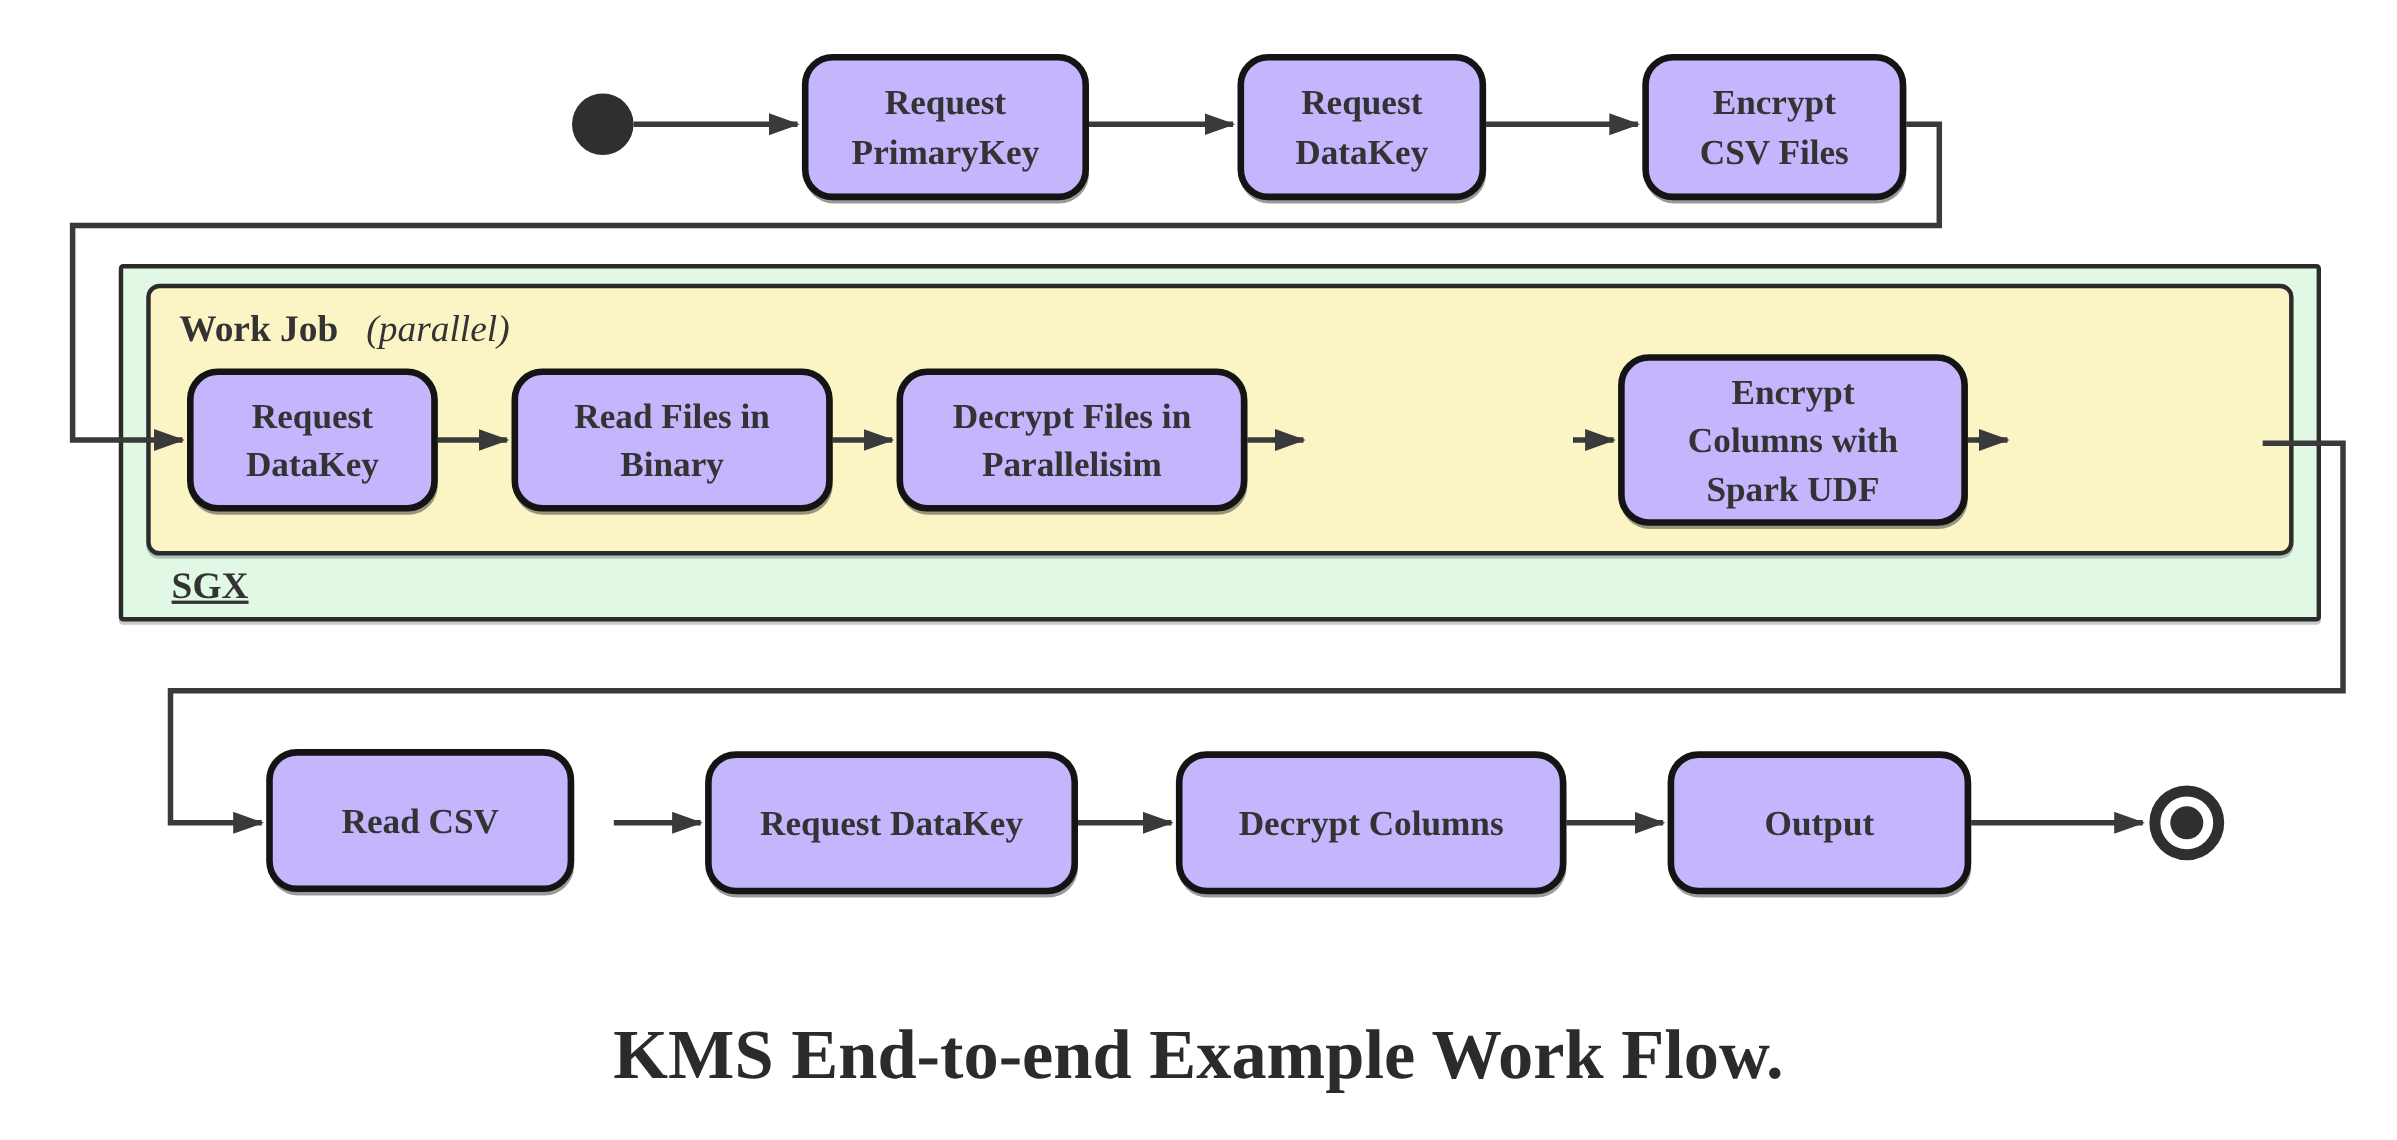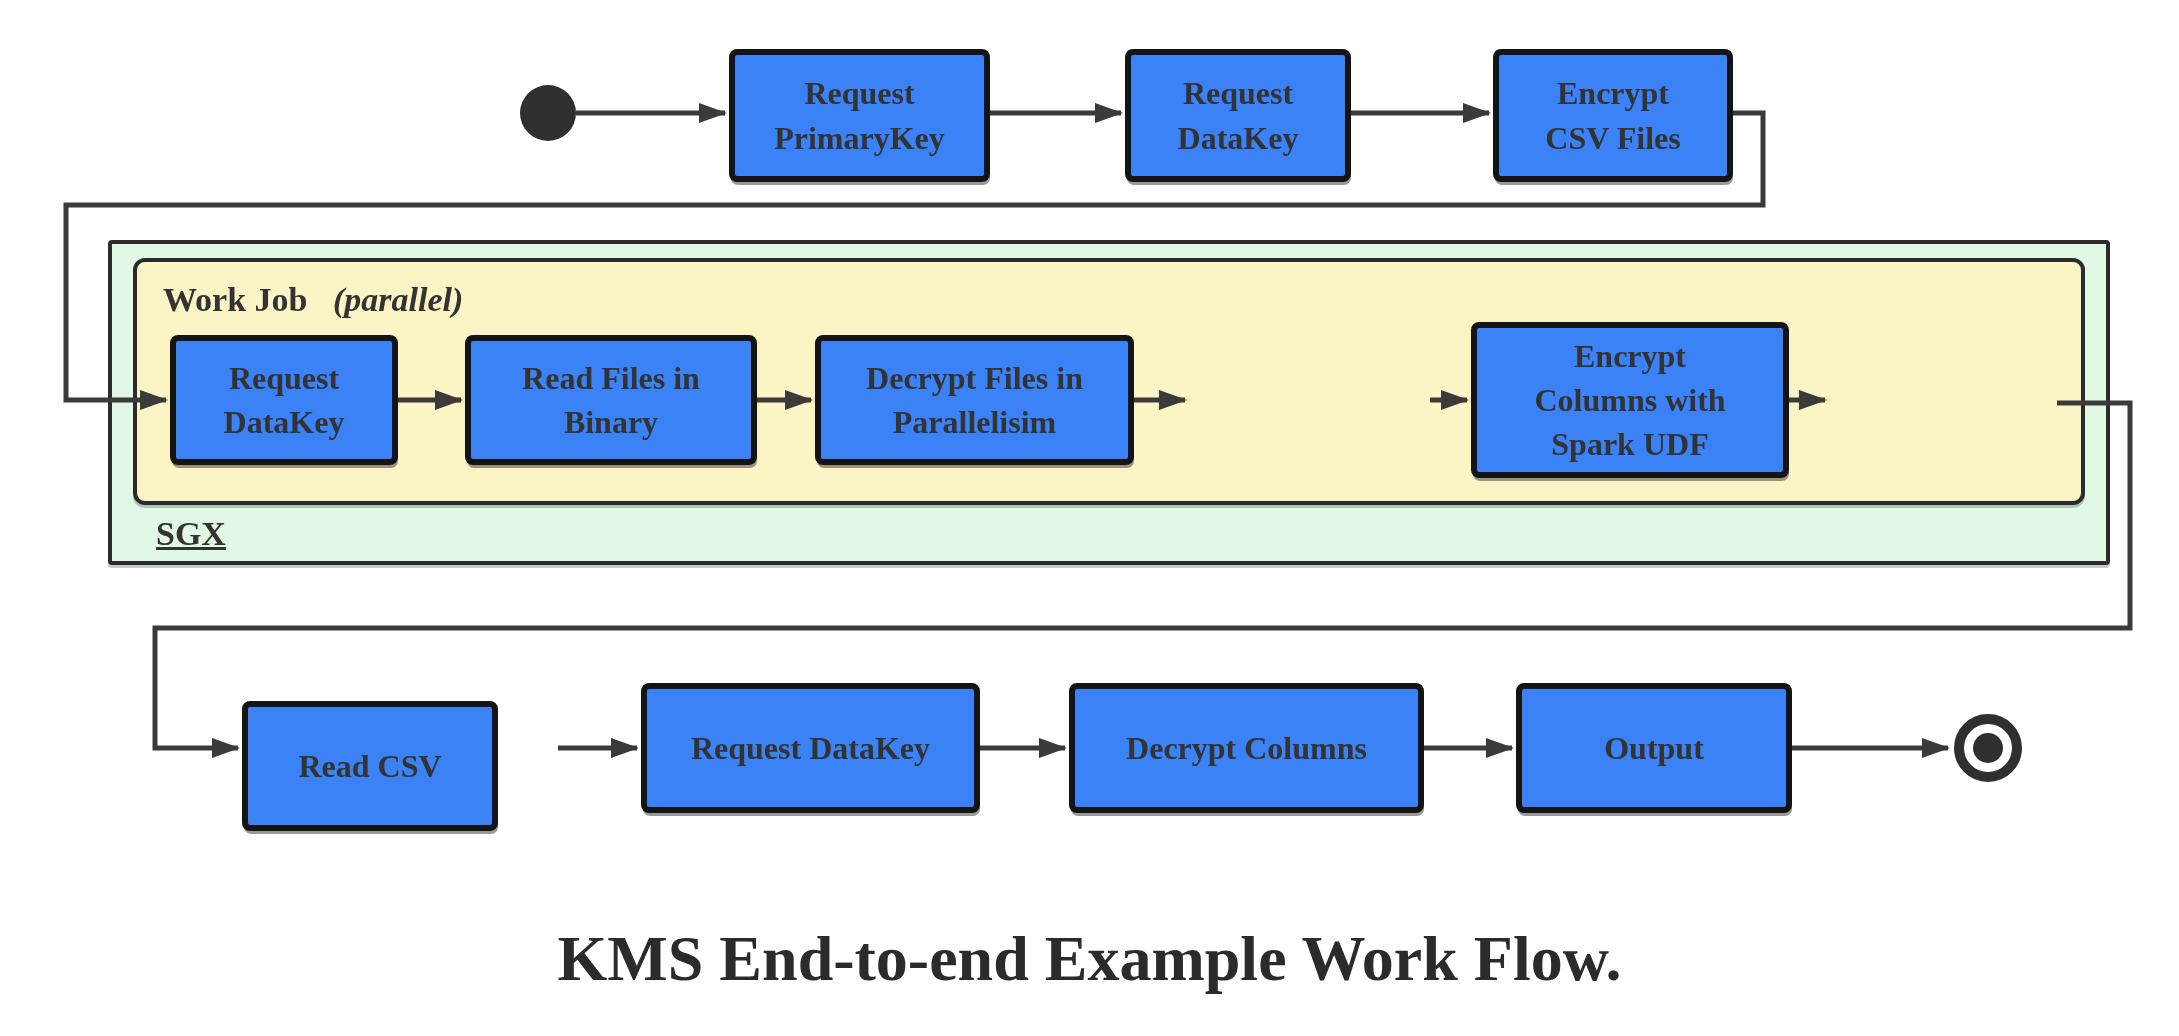--- a/index.html
+++ b/index.html
@@ -19,26 +19,26 @@
   .spark-box{
     left:133px;top:258px;width:1952px;height:247px;
     background:#fbf5c6;border-radius:12px;z-index:2;
     box-shadow:0 3px 0 rgba(40,40,40,0.25);
   }
   .container-label{
     position:absolute;z-index:4;color:#333333;
     font-size:34px;font-weight:bold;white-space:nowrap;
   }
   .spark-label{left:163px;top:281px;}
-  .spark-label .paren{font-weight:bold;font-style:italic;}
+  .spark-label .paren{font-weight:normal;font-style:italic;}
   .sgx-label{left:156px;top:515px;text-decoration:underline;}
   .edges{position:absolute;left:0;top:0;width:2179px;height:1036px;z-index:3;}
   .node{
     position:absolute;box-sizing:border-box;z-index:5;
-    background:#3b82f6;border:6px solid #141414;border-radius:8px;
+    background:#c4b5fd;border:6px solid #141414;border-radius:28px;
     display:flex;align-items:center;justify-content:center;
     box-shadow:1px 4px 0 -1px rgba(30,30,30,0.45);
   }
   .node span{
     color:#333333;font-size:32px;font-weight:bold;line-height:1.38;
     text-align:center;white-space:pre-line;
   }
   .title{
     position:absolute;left:0;top:922px;width:2179px;z-index:4;
     text-align:center;color:#2b2b2b;font-size:64px;font-weight:bold;
@@ -114,21 +114,21 @@
   <div class="node" style="left:465px;top:335px;width:292px;height:130px">
     <span>Read Files in
 Binary</span>
   </div>
   <div class="node" style="left:1471px;top:322px;width:318px;height:156px">
     <span>Encrypt
 Columns with
 Spark UDF</span>
   </div>
 
-  <div class="node" style="left:242px;top:701px;width:256px;height:130px">
+  <div class="node" style="left:242px;top:681px;width:280px;height:130px">
     <span>Read CSV</span>
   </div>
   <div class="node" style="left:641px;top:683px;width:339px;height:130px">
     <span>Request DataKey</span>
   </div>
   <div class="node" style="left:1516px;top:683px;width:276px;height:130px">
     <span>Output</span>
   </div>
   <div class="node" style="left:1069px;top:683px;width:355px;height:130px">
     <span>Decrypt Columns</span>

